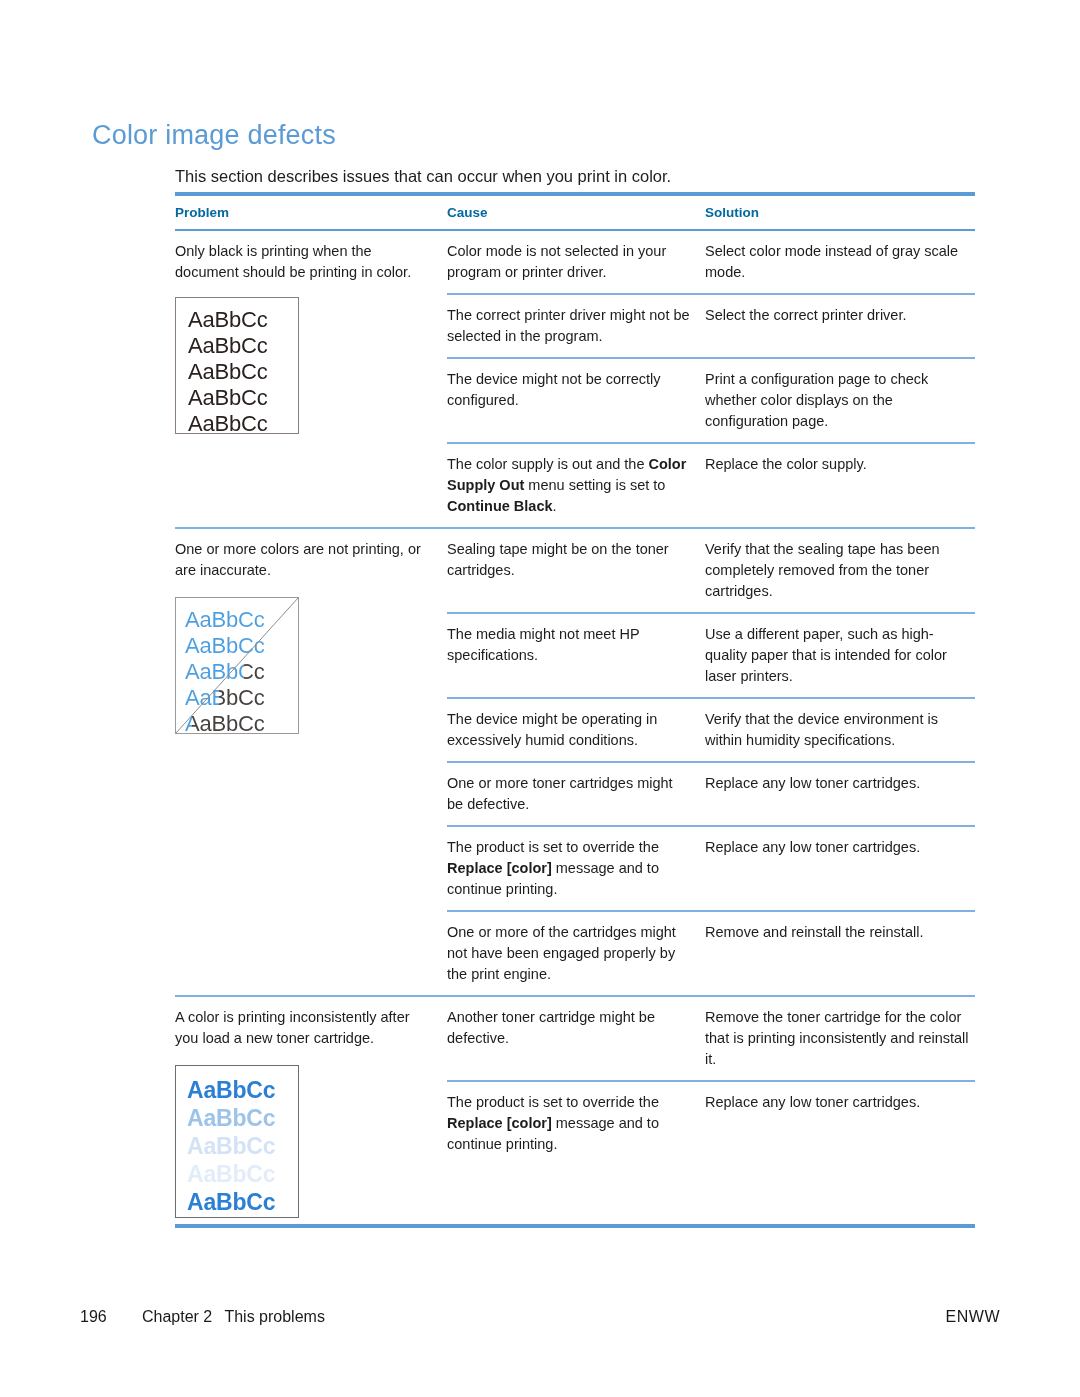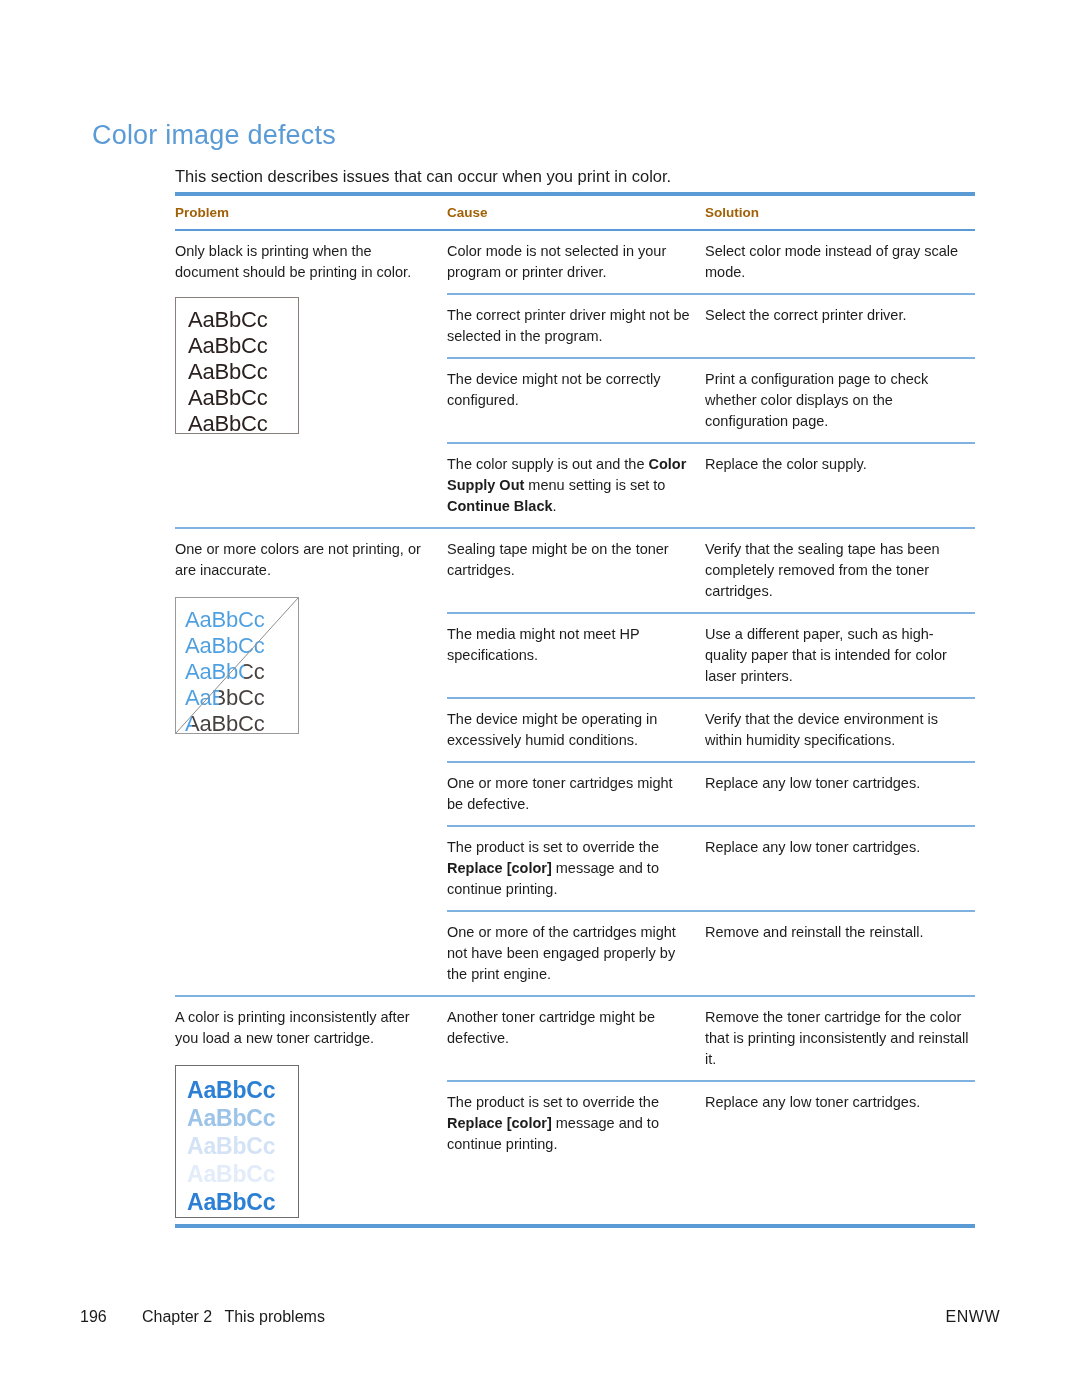--- a/index.html
+++ b/index.html
@@ -72,21 +72,21 @@
     margin-left: 272px;
   }
 
   .thead {
     display: flex;
     padding: 9px 0 9px 0;
   }
   .thead .th {
     font-size: 13.5px;
     font-weight: bold;
-    color: #a16207;
+    color: #0369a1;
   }
 
   .col-problem { width: 272px; box-sizing: border-box; padding-right: 14px; }
   .col-cause   { width: 258px; box-sizing: border-box; padding-right: 19px; }
   .col-solution{ width: 270px; box-sizing: border-box; padding-right: 6px; }
 
   .rowgroup { display: flex; }
   .rowgroup .problem-cell {
     width: 272px;
     box-sizing: border-box;

